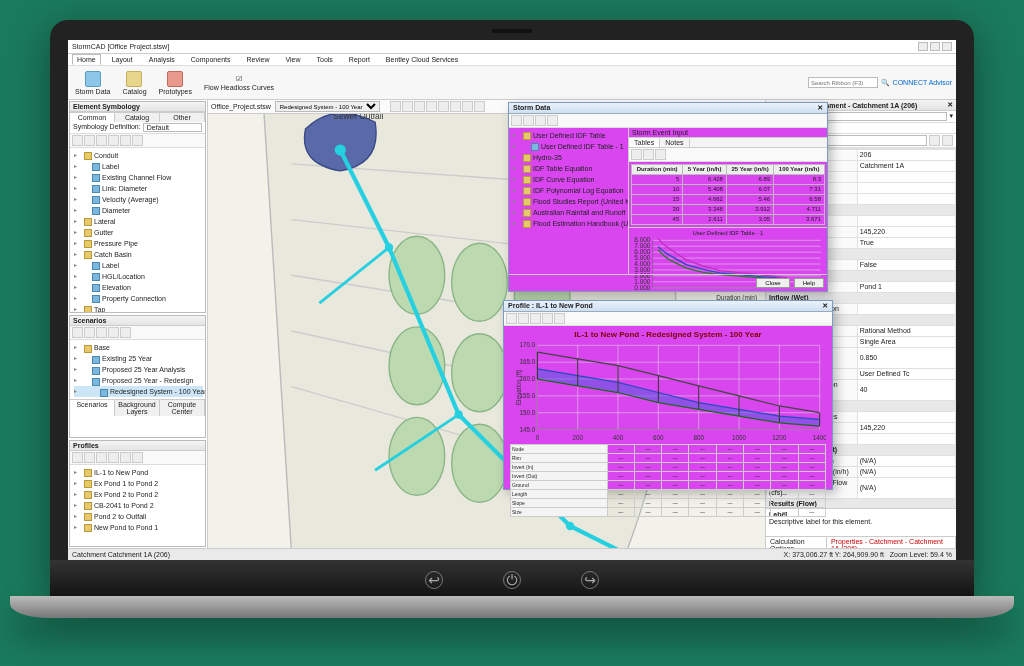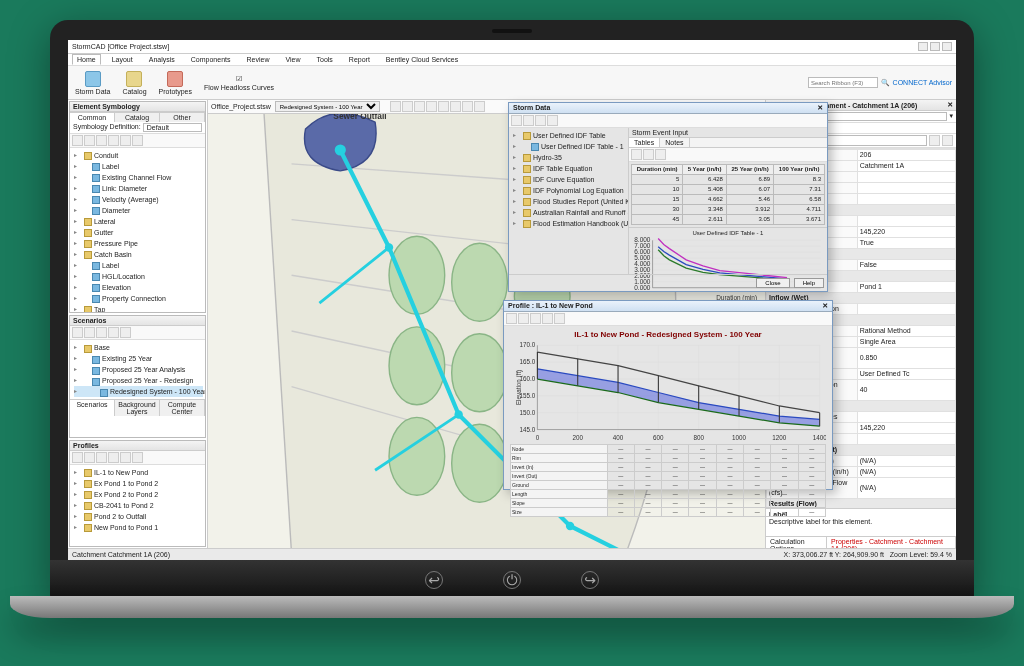--- a/index.html
+++ b/index.html
@@ -44,38 +44,38 @@
   .tree .ico.blue { background:#7ab8e0; border-color:#4a88b0; }
   .tree .sel { background:#cde6f7; }
   .subtabs { display:flex; border-top:1px solid #ccc; }
   .subtabs span { flex:1; text-align:center; padding:1px 0; border-right:1px solid #ccc; background:#f0f0f0; }
   .subtabs span.active { background:#fff; }
 
   
   .center { flex:1; position:relative; background:#fff; border-right:1px solid #ccc; }
   .map-hd { height:14px; border-bottom:1px solid #ccc; display:flex; align-items:center; padding:0 3px; gap:4px; background:#fafafa; }
   .map-hd select { font-size:6px; height:11px; border:1px solid #bbb; }
-  .map { position:absolute; top:14px; bottom:0; left:0; right:0; background:#f4f4ee; overflow:hidden;font-weight:bold; }
+  .map { position:absolute; top:14px; bottom:0; left:0; right:0; background:#f4f4ee; overflow:hidden; }
   .map svg { width:100%; height:100%; }
 
   
   .rightcol { width:190px; background:#fff; display:flex; flex-direction:column; }
   .propgrid { flex:1; overflow:hidden; }
   .propgrid table { width:100%; border-collapse:collapse; }
   .propgrid td { border:1px solid #e0e0e0; padding:0 2px; line-height:10px; }
   .propgrid td.k { width:48%; background:#fafafa; }
   .propgrid tr.sec td { background:#e8e8e8; font-weight:600; }
   .propgrid td.link { color:#0066cc; }
   .prop-help { height:28px; border-top:1px solid #ccc; padding:2px 3px; }
   .prop-tabs { height:12px; border-top:1px solid #ccc; display:flex; }
   .prop-tabs span { padding:1px 4px; border-right:1px solid #ccc; }
   .prop-tabs span.active { background:#fff; color:#c00; }
 
   
-  .dialog { position:absolute; background:#e5e5e5; border:1px solid #7a9ac0; box-shadow:4px 4px 10px rgba(0,0,0,.25); display:flex; flex-direction:column; }
+  .dialog { position:absolute; background:#d946ef; border:1px solid #7a9ac0; box-shadow:4px 4px 10px rgba(0,0,0,.25); display:flex; flex-direction:column; }
   .dialog .dlg-title { background:linear-gradient(#eaf2fb,#cfe0f2); padding:1px 4px; font-weight:600; border-bottom:1px solid #9ab; display:flex; justify-content:space-between; }
   .storm { left:300px; top:2px; width:320px; height:190px; }
   .storm .cols { display:flex; flex:1; min-height:0; }
   .storm .treecol { width:120px; border-right:1px solid #ccc; }
   .storm .right { flex:1; display:flex; flex-direction:column; }
   .storm .rt-tabs { display:flex; border-bottom:1px solid #ccc; background:#f4f4f4; }
   .storm .rt-tabs span { padding:1px 5px; border-right:1px solid #ccc; }
   .storm .rt-tabs span.active { background:#fff; }
   .storm table.data { border-collapse:collapse; margin:2px; }
   .storm table.data th, .storm table.data td { border:1px solid #bbb; padding:0 3px; text-align:right; font-size:6px; line-height:9px; }

